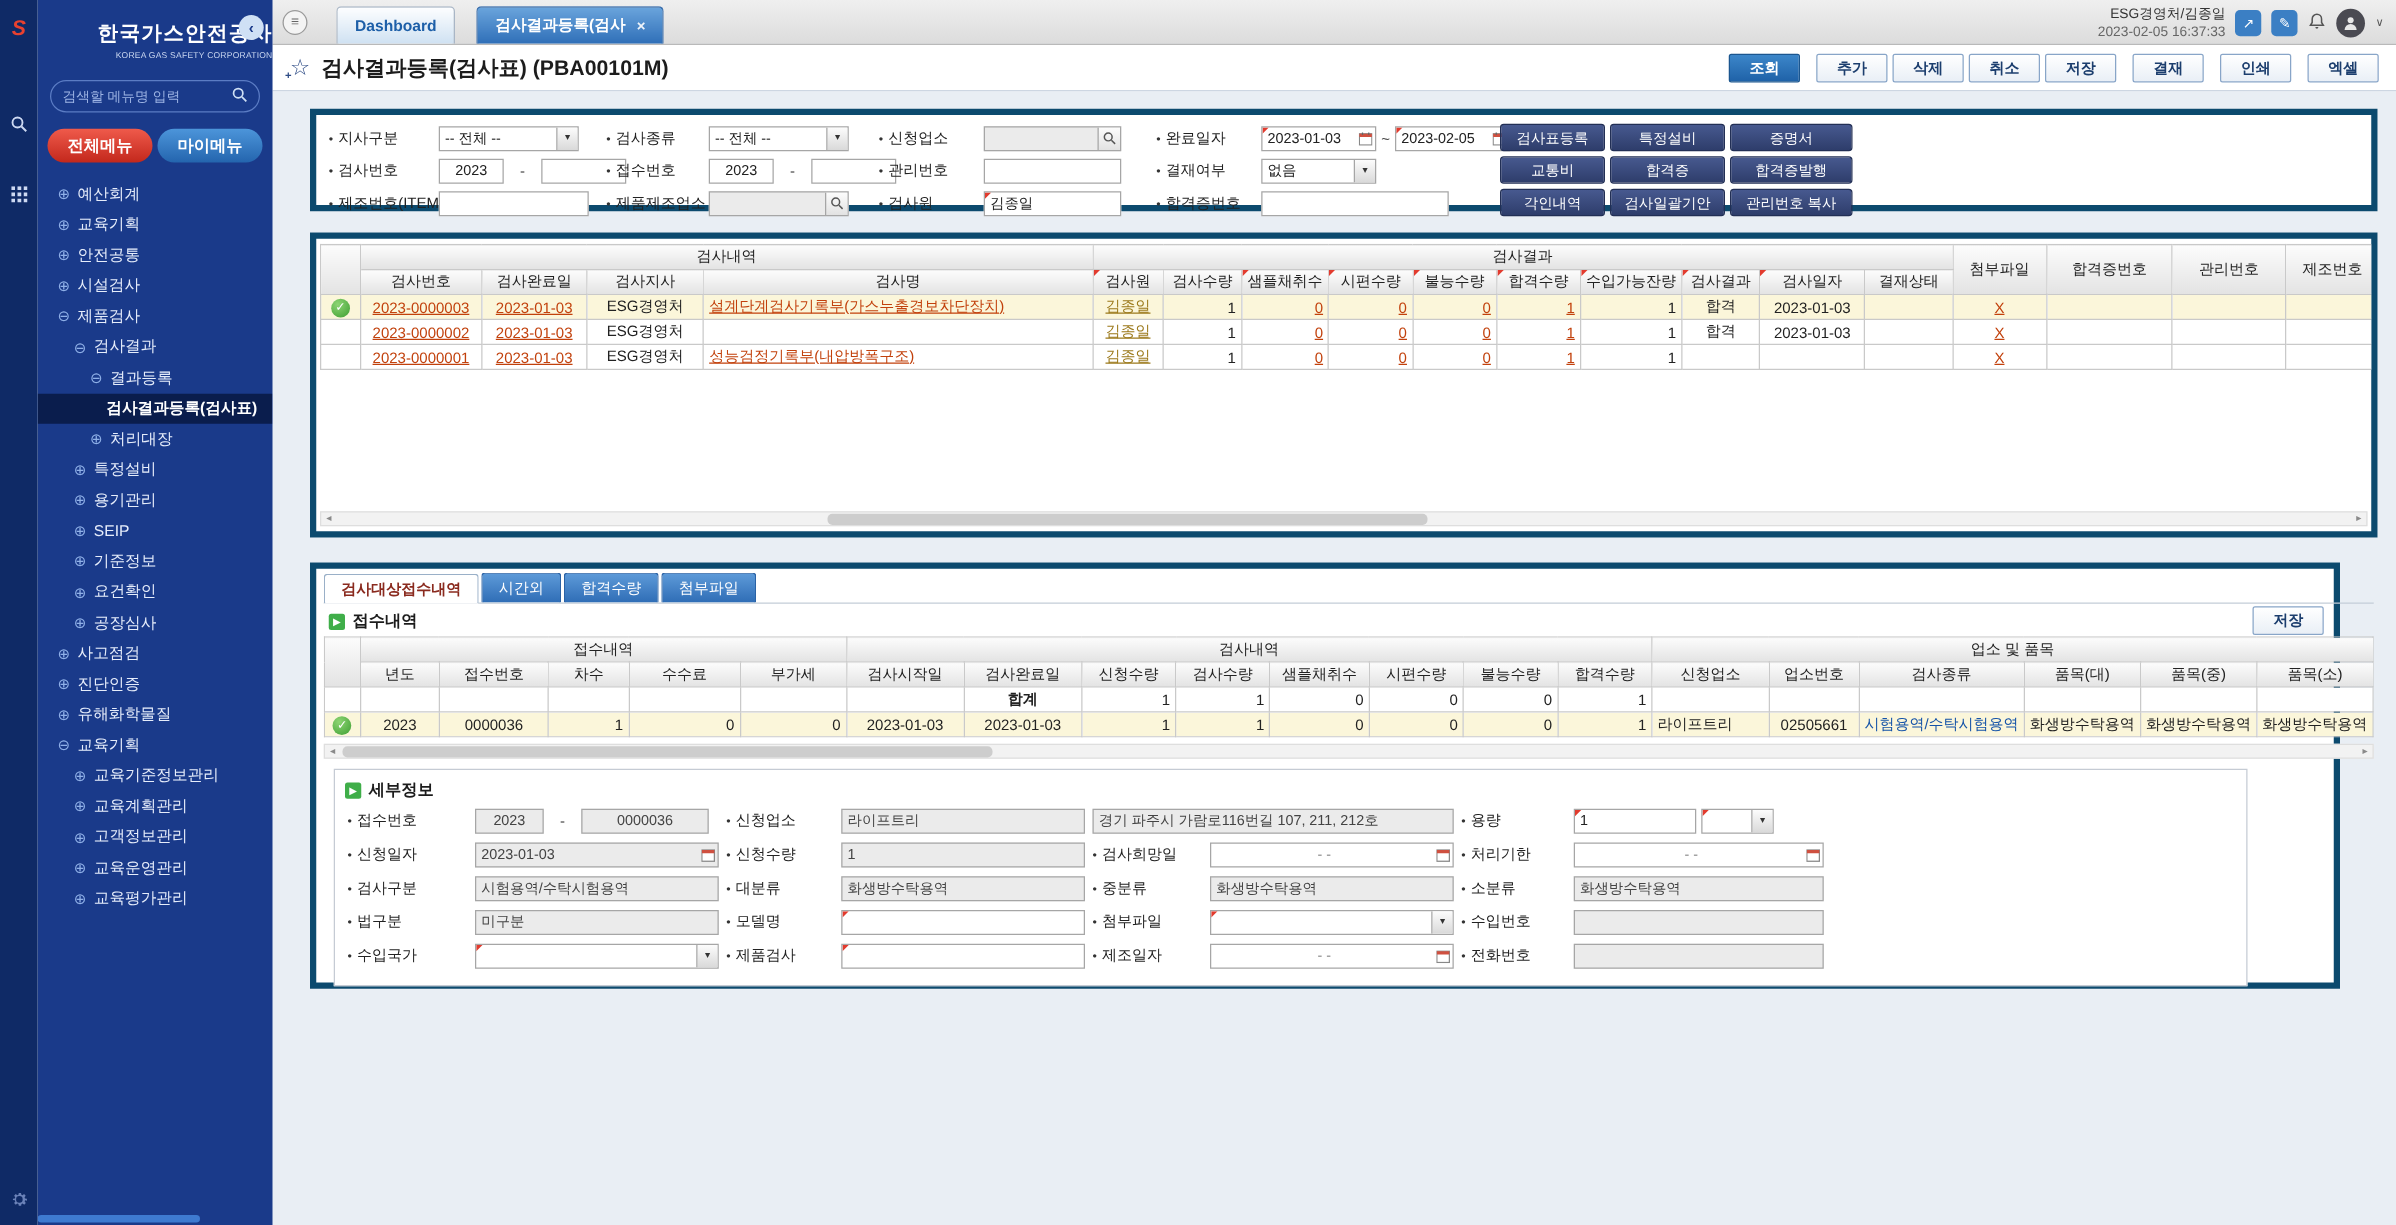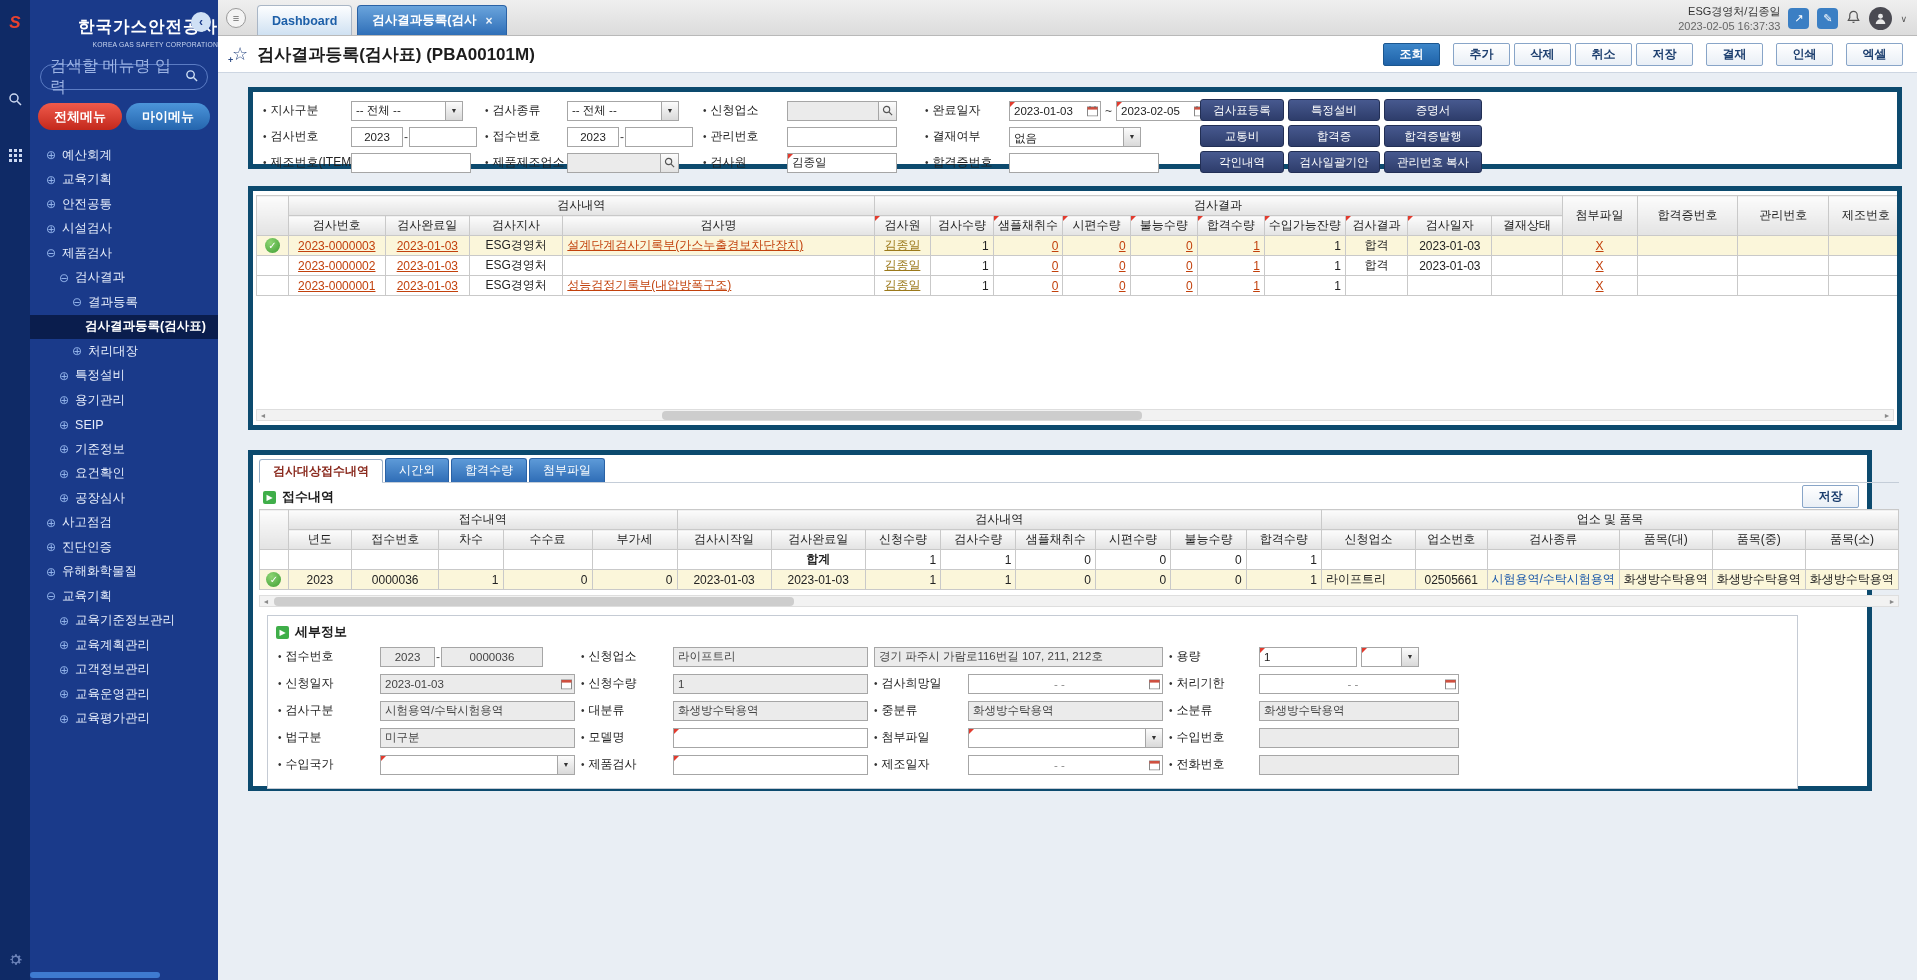--- a/index.html
+++ b/index.html
@@ -13,21 +13,21 @@
 .logo-s{color:#e8412f;font-weight:bold;font-size:17px;font-style:italic;}
 .rail .gear{position:absolute;bottom:6px;left:0;}
 
 
 .sidebar{position:absolute;left:30px;top:0;width:188px;height:100%;background:#1a3a8a;overflow:hidden;z-index:5;}
 .collapse-btn{position:absolute;top:12px;right:7px;width:20px;height:20px;border-radius:50%;background:#cfe0f5;color:#1a3a8a;display:flex;align-items:center;justify-content:center;font-weight:bold;font-size:12px;}
 .logo-block{margin-top:16px;text-align:right;color:#fff;}
 .logo-title{font-size:16.5px;font-weight:bold;letter-spacing:1px;}
 .logo-sub{font-size:6.8px;color:#c9d6f0;margin-top:3px;letter-spacing:.2px;}
 .side-search{margin:16px 10px 0;height:26px;border:1px solid #5b7cc4;border-radius:13px;display:flex;align-items:center;padding:0 9px;gap:6px;}
-.side-search .ph{flex:1;color:#9db4e4;font-size:16px;}
+.side-search .ph{flex:1;color:#9db4e4;font-size:11px;}
 .menu-btns{display:flex;gap:4px;margin:13px 8px 0;}
 .btn-all{flex:1;height:27px;border-radius:14px;background:linear-gradient(#ef5a4b,#c3281c);color:#fff;font-weight:bold;font-size:13px;display:flex;align-items:center;justify-content:center;}
 .btn-my{flex:1;height:27px;border-radius:14px;background:linear-gradient(#4c95da,#2465ae);color:#fff;font-weight:bold;font-size:13px;display:flex;align-items:center;justify-content:center;}
 .menu-list{margin-top:13px;overflow:hidden;}
 .menu-item{display:flex;align-items:center;gap:6px;height:24.5px;color:#e6edfb;font-size:12.5px;white-space:nowrap;cursor:pointer;}
 .tree-icon{color:#8fb0e8;font-size:12px;}
 .menu-item.active{background:#0a1d4d;font-weight:bold;color:#fff;}
 .side-scroll{position:absolute;bottom:2px;left:0;width:130px;height:6px;background:#3e7ad0;border-radius:3px;}
 
 
@@ -67,21 +67,21 @@
 .blabel{font-size:12px;color:#222;white-space:nowrap;}
 .blabel::before{content:"•";margin-right:4px;font-size:10px;color:#333;}
 .inp{height:20px;border:1px solid #a6a6a6;background:#fff;font-size:11.5px;padding:0 4px;display:flex;align-items:center;position:relative;color:#222;overflow:hidden;white-space:nowrap;}
 .inp.ro{background:#ebebeb;color:#444;}
 .inp.center{justify-content:center;}
 .sel-pad{padding-right:19px;}
 .sel-arr{position:absolute;right:0;top:0;bottom:0;width:17px;background:linear-gradient(#fcfcfc,#d9d9d9);border-left:1px solid #a6a6a6;display:flex;align-items:center;justify-content:center;font-size:7px;color:#333;}
 .srch-btn{position:absolute;right:0;top:0;bottom:0;width:18px;background:linear-gradient(#fcfcfc,#e2e2e2);border-left:1px solid #a6a6a6;display:flex;align-items:center;justify-content:center;}
 .cal-btn{position:absolute;right:2px;top:50%;transform:translateY(-50%);display:flex;}
 .req::before{content:"";position:absolute;left:0;top:0;border-top:5px solid #e23b2e;border-right:5px solid transparent;z-index:2;}
-.dash{margin:0 1px;color:#444;}
+.dash{margin:0 13px;color:#444;}
 .tilde{margin:0 4px;color:#444;}
 .fbtns{position:absolute;left:947px;top:7px;display:grid;grid-template-columns:84px 92px 98px;gap:4px 4px;}
 .fbtn{height:22px;background:linear-gradient(#47598f,#2e3d6b);border:1px solid #222f55;border-radius:3px;color:#fff;font-size:11.5px;display:flex;align-items:center;justify-content:center;white-space:nowrap;cursor:pointer;}
 
 
 .grid-wrap{position:absolute;left:3px;top:4px;width:1648px;overflow:hidden;}
 table.dgrid{border-collapse:collapse;table-layout:fixed;}
 .dgrid th,.dgrid td{border:1px solid #c9c9c9;font-size:12px;height:20px;overflow:hidden;white-space:nowrap;padding:0 4px;}
 .dgrid thead th{background:linear-gradient(#fcfcfc,#e3e3e3);font-weight:normal;color:#222;position:relative;text-align:center;}
 .dgrid td{background:#fff;}
@@ -396,21 +396,21 @@
         </div>
     </div>
     <div class="ffield" style="left:450px;top:34px;">
       <span class="blabel" style="width:84px;">관리번호</span>
       <div class="inp" style="width:110px;">
           <span></span>
         </div>
     </div>
     <div class="ffield" style="left:672px;top:34px;">
       <span class="blabel" style="width:84px;">결재여부</span>
-      <div class="inp sel-pad" style="width:132px;align-items:flex-end;">
+      <div class="inp sel-pad" style="width:92px;">
           <span>없음</span>
           <span class="sel-arr">▼</span>
         </div>
     </div>
 
     <div class="ffield" style="left:10px;top:60px;">
       <span class="blabel" style="width:88px;">제조번호(ITEM)</span>
       <div class="inp" style="width:120px;">
           <span></span>
         </div>

